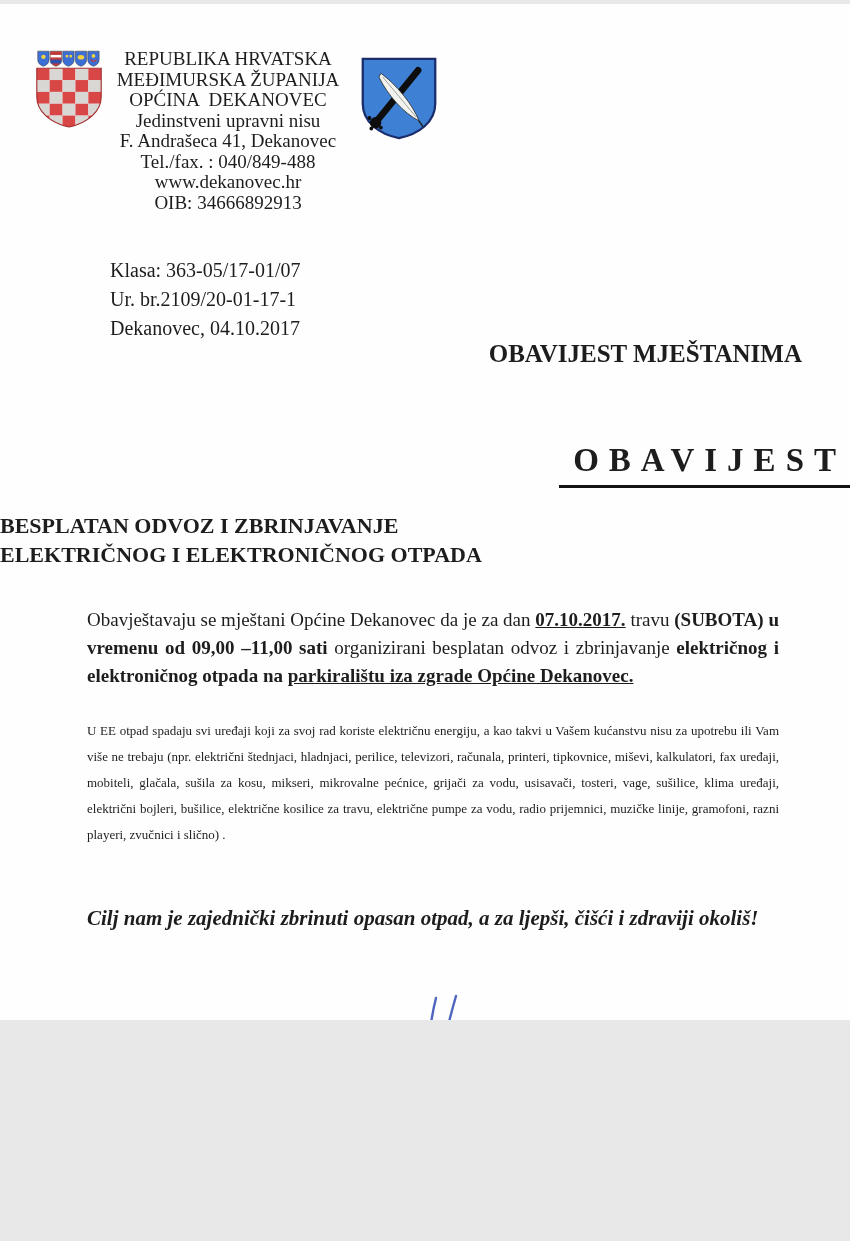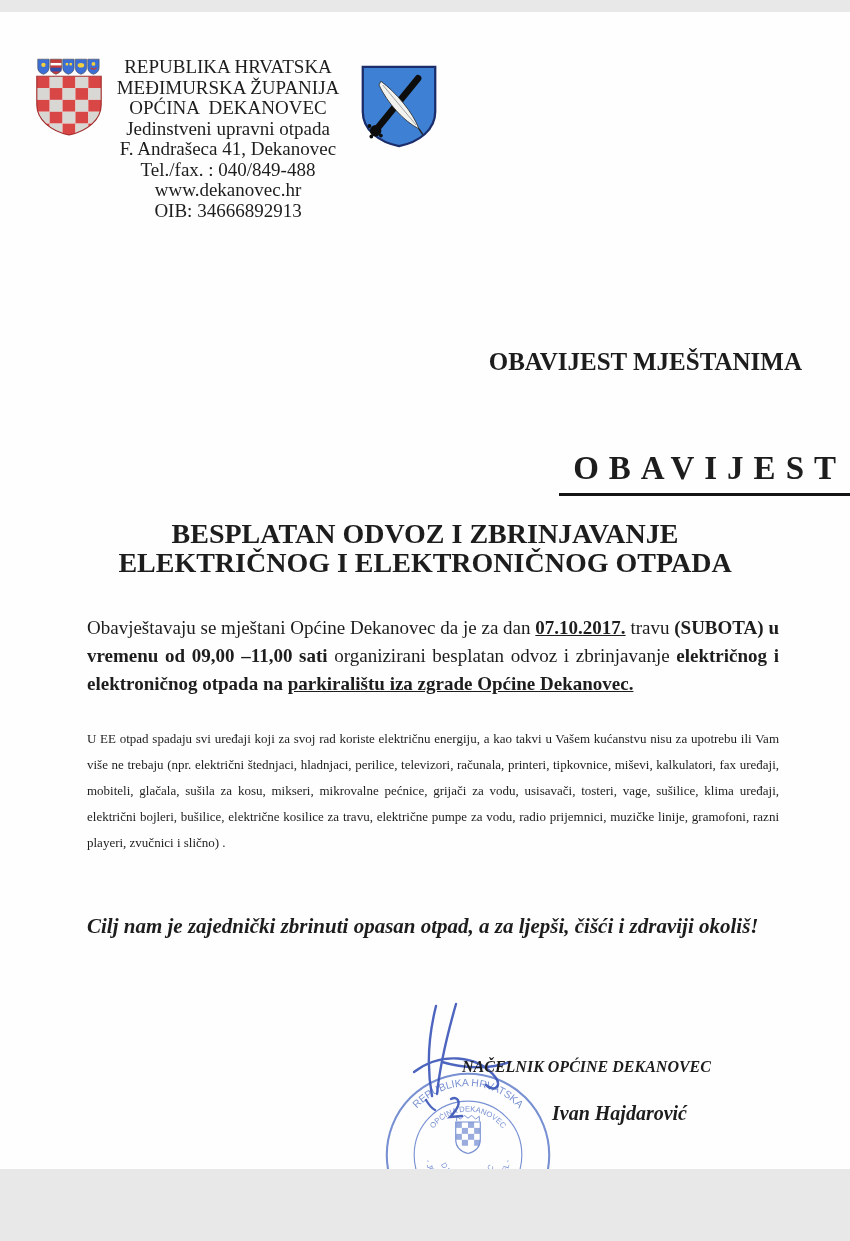--- a/index.html
+++ b/index.html
@@ -1,39 +1,39 @@
 <!DOCTYPE html>
 <html style="--link-blue: #2e3a94; --stamp-blue: #5b79c9; --signature-blue: #3a55b8; --coat-red: #d94646; --coat-silver: #d9d7d4; --emblem-blue: #3e80d3; --text-color: #1d1d1d;"><head>
 <meta charset="utf-8">
 <style>
   html,body{margin:0;padding:0;background:#e8e8e8;}
   .page{
-    position:relative;width:850px;height:1157px;margin:12px auto;
+    position:relative;width:850px;height:1016px;margin:4px auto;
     background:#fefefe;overflow:hidden;
     font-family:"Liberation Serif", serif;color:#1d1d1d;
   }
   
   .coat-left{position:absolute;left:33px;top:44px;width:72px;height:84px;}
   .coat-right{position:absolute;left:358px;top:50px;width:82px;height:88px;}
   .head-text{position:absolute;left:48px;top:45px;width:360px;text-align:center;
     font-size:19px;line-height:20.5px;}
   .head-text .hl{white-space:pre;}
   .email-link{color:var(--link-blue,#2e3a94);text-decoration:underline;cursor:pointer;}
   
   .ref{position:absolute;left:110px;top:252px;font-size:20px;line-height:29px;}
   
   .addressee{position:absolute;right:48px;top:337px;text-align:right;
     font-size:25px;font-weight:bold;line-height:26px;}
   .addr-l2{white-space:pre;padding-right:55px;margin-top:5px;}
   
   .title-wrap{position:absolute;left:0;top:438px;width:100%;text-align:right;}
   .title-text{display:inline-block;font-size:33px;font-weight:bold;letter-spacing:10px;
     padding:0 4px 6px 14px;border-bottom:3.5px solid #141414;}
-  .subtitle{position:absolute;left:0;top:508px;width:100%;text-align:center;
-    font-size:28px;font-weight:bold;line-height:28.5px;}
+  .subtitle{position:absolute;left:0;top:508px;width:100%;
+    font-size:22px;font-weight:bold;line-height:28.5px;}
   
   .para{position:absolute;left:87px;width:692px;margin:0;text-align:justify;}
   .p1{top:602px;font-size:19px;line-height:28px;}
   .p2{top:714px;font-size:13px;line-height:26px;}
   .p3{top:899px;font-size:21px;line-height:30px;font-weight:bold;font-style:italic;}
   .b{font-weight:bold;}
   .bu{font-weight:bold;text-decoration:underline;}
   
   .sig-title{position:absolute;left:462px;top:1046px;font-size:16px;font-weight:bold;
     font-style:italic;white-space:nowrap;z-index:3;}
@@ -103,39 +103,44 @@
           <rect x="58.4" y="70" width="13.6" height="12.5" fill="var(--coat-red,#d94646)"></rect>
       </g>
     </g>
     <path d="M4,20 H72 V50 C72,66 57,78 38,82 C19,78 4,66 4,50 Z" fill="none" stroke="#a22b2b" stroke-width="1.2"></path>
   </svg>
 
   <div class="head-text">
     <div class="hl">REPUBLIKA HRVATSKA</div>
     <div class="hl">MEĐIMURSKA ŽUPANIJA</div>
     <div class="hl">OPĆINA  DEKANOVEC</div>
-    <div class="hl">Jedinstveni upravni otpada</div>
+    <div class="hl">Jedinstveni upravni nisu</div>
     <div class="hl">F. Andrašeca 41, Dekanovec</div>
     <div class="hl">Tel./fax. : 040/849-488</div>
     <div class="hl">www.dekanovec.hr</div>
     <div class="hl">OIB: 34666892913</div>
   </div>
 
   <svg class="coat-right" viewBox="0 0 86 92">
     <path d="M5,5 H81 V52 C81,71 64,84 43,88 C22,84 5,71 5,52 Z" fill="var(--emblem-blue,#3e80d3)" stroke="#1b2d6b" stroke-width="2.4"></path>
     <line x1="19" y1="71" x2="63" y2="17" stroke="#0d0d0d" stroke-width="7" stroke-linecap="round"></line>
     <circle cx="18.5" cy="72" r="6" fill="#0d0d0d"></circle>
     <circle cx="12" cy="67" r="2" fill="#0d0d0d"></circle>
     <circle cx="14" cy="78" r="2" fill="#0d0d0d"></circle>
     <circle cx="24" cy="77" r="2" fill="#0d0d0d"></circle>
     <path d="M24,20 C40,32 57,52 64,70 C48,62 31,43 22,24 Z" fill="#f2f2ee" stroke="#222222" stroke-width="0.8"></path>
     <path d="M26,24 L61,66" stroke="#8a8a8a" stroke-width="0.8"></path>
     <path d="M64,70 L68,76" stroke="#222222" stroke-width="1.6"></path>
   </svg>
 
+  <div class="ref">
+    <div>Klasa: 363-05/17-01/07</div>
+    <div>Ur. br.2109/20-01-17-1</div>
+    <div>Dekanovec, 04.10.2017</div>
+  </div>
 
   <div class="addressee">
     <div>OBAVIJEST MJEŠTANIMA</div>
   </div>
 
   <div class="title-wrap">
     <span class="title-text">OBAVIJEST</span>
   </div>
 
   <div class="subtitle">

